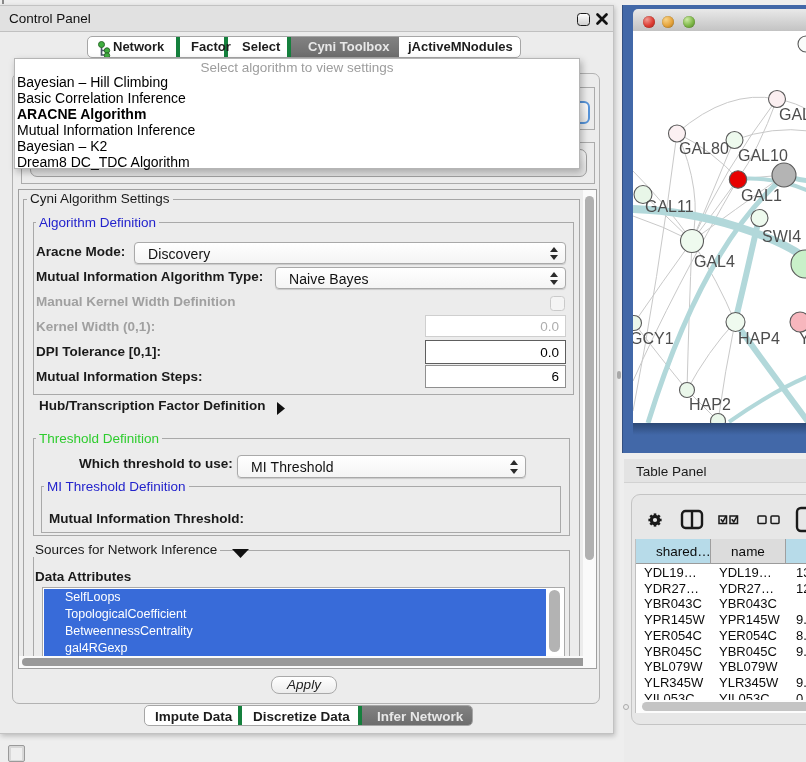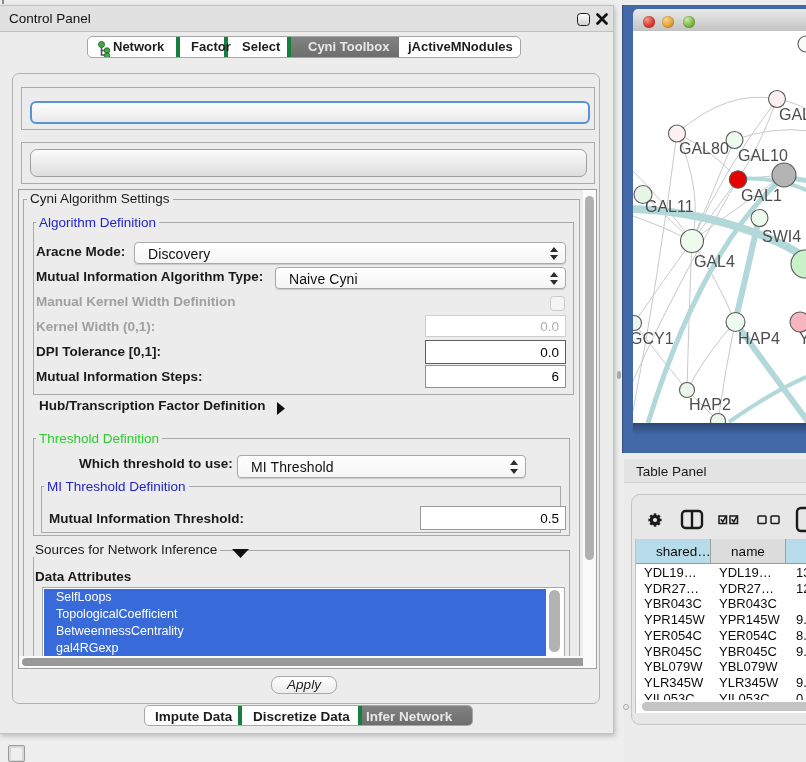--- a/index.html
+++ b/index.html
@@ -78,21 +78,21 @@
 
   <div class="abs b" style="left:36px; top:237.5px;">Aracne Mode:</div>
   <div class="abs combo" style="left:134px; top:236px; width:432px; height:22px;padding-left:18px;">
     <span style="left:13px;" class="ctext">Discovery</span>
     <i class="arr au" style="right:7px; top:4px;"></i>
         <i class="arr ad" style="right:7px; top:12px;"></i>
   </div>
 
   <div class="abs b" style="left:36px; top:262.5px;">Mutual Information Algorithm Type:</div>
   <div class="abs combo" style="left:275px; top:261px; width:291px; height:22px;">
-    <span style="left:13px;" class="ctext">Naive Cyni</span>
+    <span style="left:13px;" class="ctext">Naive Bayes</span>
     <i class="arr au" style="right:7px; top:4px;"></i>
         <i class="arr ad" style="right:7px; top:12px;"></i>
   </div>
 
   <div class="abs b" style="left:36px; top:287.5px; color:#a0a0a0;">Manual Kernel Width Definition</div>
   <div class="abs" style="left:550px; top:290px; width:15px; height:15px; border:1px solid #cacaca; border-radius:3.5px; background:#f4f4f4;"></div>
 
   <div class="abs b" style="left:36px; top:312.5px; color:#a0a0a0;">Kernel Width (0,1):</div>
   <div class="abs field" style="left:425px; top:309px; width:141px; height:22px; border-color:#cfcfcf;">
     <span style="color:#aeaeae;">0.0</span>
@@ -119,33 +119,30 @@
   <div class="abs b" style="left:79px; top:450px;">Which threshold to use:</div>
   <div class="abs combo" style="left:237px; top:449px; width:289px; height:23px;">
     <span style="left:13px;" class="ctext">MI Threshold</span>
     <i class="arr au" style="right:7px; top:4px;"></i>
         <i class="arr ad" style="right:7px; top:13px;"></i>
   </div>
 
   <div class="abs" style="left:41px; top:480px; width:520px; height:47px; border:1px solid #a9a9a9;"></div>
   <div class="abs gt" style="left:44px; top:472.5px; background:#ececec; padding:0 3px; color:#2323cc;">MI Threshold Definition</div>
   <div class="abs b" style="left:49px; top:504.5px;">Mutual Information Threshold:</div>
-  <div class="abs field" style="left:420px; top:500px; width:146px; height:24px; border-color:#9a9a9a;">
-    <span style="color:#000; top:4px;">0.5</span>
-  </div>
 
   <div class="abs" style="left:33px; top:544px; width:537px; height:112px; border:1px solid #a9a9a9; border-bottom:none;"></div>
   <div class="abs gt" style="left:32px; top:535.5px; background:#ececec; padding:0 3px;">Sources for Network Inference</div>
   <svg class="abs" style="left:232px; top:542px;" width="17" height="10" viewBox="0 0 17 10">
     <path d="M0 1 L17 1 L8.5 10 Z" fill="#111"></path>
   </svg>
   <div class="abs b" style="left:35px; top:562.5px;">Data Attributes</div>
 
   <div class="abs" style="left:42px; top:581px; width:523px; height:69px; background:#ffffff; border:1px solid #a9a9a9; border-bottom:none;">
-    <div class="abs" style="left:1px; top:1px; width:502px; height:67px; background:#386bd9; color:#fff; font-size:12.5px; line-height:17px; padding:0 0 0 12px;">
+    <div class="abs" style="left:1px; top:1px; width:502px; height:67px; background:#386bd9; color:#fff; font-size:12.5px; line-height:17px; padding:0 0 0 21px;">
       SelfLoops<br>TopologicalCoefficient<br>BetweennessCentrality<br>gal4RGexp
     </div>
     <div class="abs" style="left:506px; top:2px; width:11px; height:62px; background:#b3b3b3; border-radius:5.5px;"></div>
   </div>
 
   <div class="abs" style="left:19px; top:650px; width:564px; height:12px; background:#fafafa;"></div>
   <div class="abs" style="left:22px; top:652px; width:566px; height:8px; background:#999999; border-radius:4px;"></div>
 
   <div class="abs" style="left:583px; top:184px; width:13px; height:478px; background:#fafafa;"></div>
   <div class="abs" style="left:585px; top:190px; width:9px; height:364px; background:#b0b0b0; border-radius:4.5px;"></div>
@@ -153,25 +150,36 @@
   <div class="abs" style="left:271px; top:670px; width:66px; height:18px; border:1px solid #a9a9a9; border-radius:8px; background:linear-gradient(#ffffff,#ececec); text-align:center; font-size:13.5px; color:#222; line-height:16px;font-style:italic;">Apply</div>
 
   <div class="seg" style="left:144px; top:699px; width:329px; height:21px; overflow:hidden; font-size:13.5px;">
     <div class="t" style="left:0; width:97px;">
           <span style="left:10px; top:3px;">Impute Data</span>
         </div>
     <div class="t" style="left:97px; width:120px;">
           <span style="left:11px; top:3px;">Discretize Data</span>
         </div>
     <div class="t sel" style="left:217px; width:112px;">
-          <span style="left:4px; top:3px;">Infer Network</span>
-        </div>
-  </div>
-</div>
-
+          <span style="left:15px; top:3px;">Infer Network</span>
+        </div>
+  </div>
+</div>
+
+<div class="abs" style="left:14px; top:58px; width:566px; height:111px; background:#ffffff; border:1px solid #b5b5b5; box-shadow:2px 3px 7px rgba(0,0,0,0.28); z-index:30;">
+  <div class="abs" style="left:0; top:1px; width:100%; text-align:center; font-size:13.5px; color:#9d9d9d;">Select algorithm to view settings</div>
+  <div class="abs" style="left:2px; top:15px; font-size:14px; color:#000; line-height:16px; white-space:nowrap;">
+    Bayesian – Hill Climbing<br>
+    Basic Correlation Inference<br>
+    <b>ARACNE Algorithm</b><br>
+    Mutual Information Inference<br>
+    Bayesian – K2<br>
+    Dream8 DC_TDC Algorithm
+  </div>
+</div>
 
 <div class="abs" style="left:622px; top:5px; width:184px; height:448px; background:#4268a8; box-shadow:inset 1px 0 0 #334f80;">
   <div class="abs" style="left:11px; top:4px; width:173px; height:22px; background:linear-gradient(#e9e9e9,#c3c3c3); border-top-left-radius:5px;">
     <div class="abs" style="left:10px; top:7px; width:12px; height:12px; border-radius:50%; background:radial-gradient(circle at 4px 3.5px, #f09a92, #dd3b32 55%, #9e2a22); box-shadow:inset 0 0 1px #8a241d;"></div>
     <div class="abs" style="left:29px; top:7px; width:12px; height:12px; border-radius:50%; background:radial-gradient(circle at 4px 3.5px, #f8d388, #e5a33b 55%, #a06c22); box-shadow:inset 0 0 1px #8f6a1e;"></div>
     <div class="abs" style="left:50px; top:7px; width:12px; height:12px; border-radius:50%; background:radial-gradient(circle at 4px 3.5px, #cdeba4, #7db747 55%, #537f2b); box-shadow:inset 0 0 1px #4c7427;"></div>
   </div>
   <div class="abs" style="left:11px; top:26px; width:173px; height:392px; background:#ffffff; overflow:hidden;">
     <svg width="173" height="392" viewBox="0 0 173 392">
       <g fill="none" stroke="#c9c9c9" stroke-width="1">

